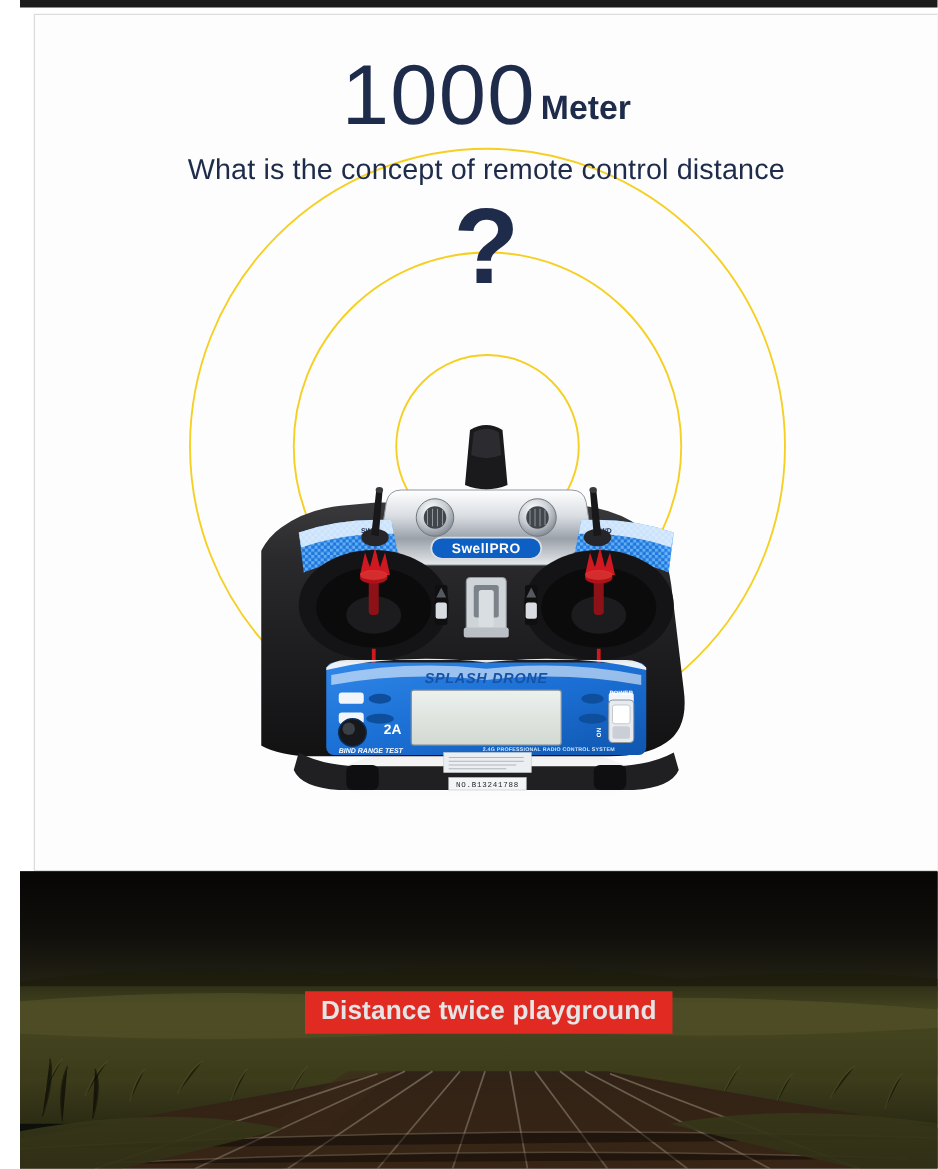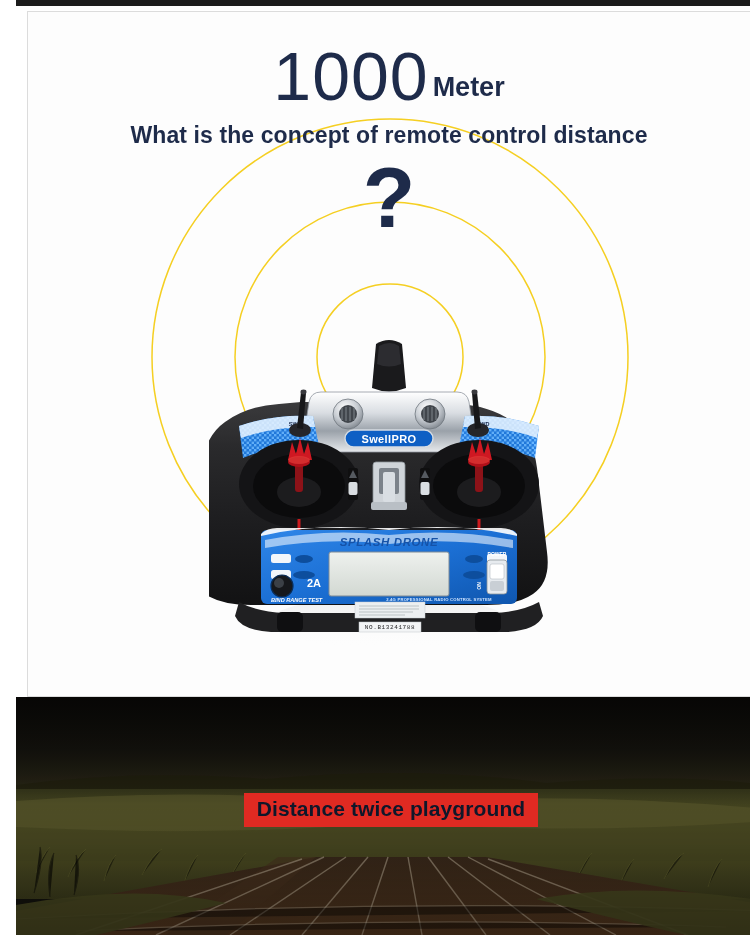--- a/index.html
+++ b/index.html
@@ -69,21 +69,21 @@
     font-weight: 700;
     color: #1e2b4a;
     margin-left: 4px;
     position: relative;
     top: -4px;
   }
   .subtitle {
     display: block;
     margin-top: 12px;
     font-size: 23px;
-    font-weight: 700;
+    font-weight: 400;
     color: #1e2b4a;
     letter-spacing: 0.1px;
   }
 
   
   .qmark {
     position: absolute;
     left: 0;
     top: 142px;
     width: 100%;
@@ -151,21 +151,21 @@
     position: absolute;
     left: 0;
     top: 96px;
     width: 100%;
     text-align: center;
     z-index: 4;
   }
   .badge {
     display: inline-block;
     background: #e02a22;
-    color: #0f172a;
+    color: #e5e5e5;
     font-size: 21px;
     font-weight: 700;
     padding: 5px 13px 7px 13px;
     letter-spacing: 0.1px;
     line-height: 1.05;
   }
   .bangs {
     position: absolute;
     left: 0;
     top: 148px;

